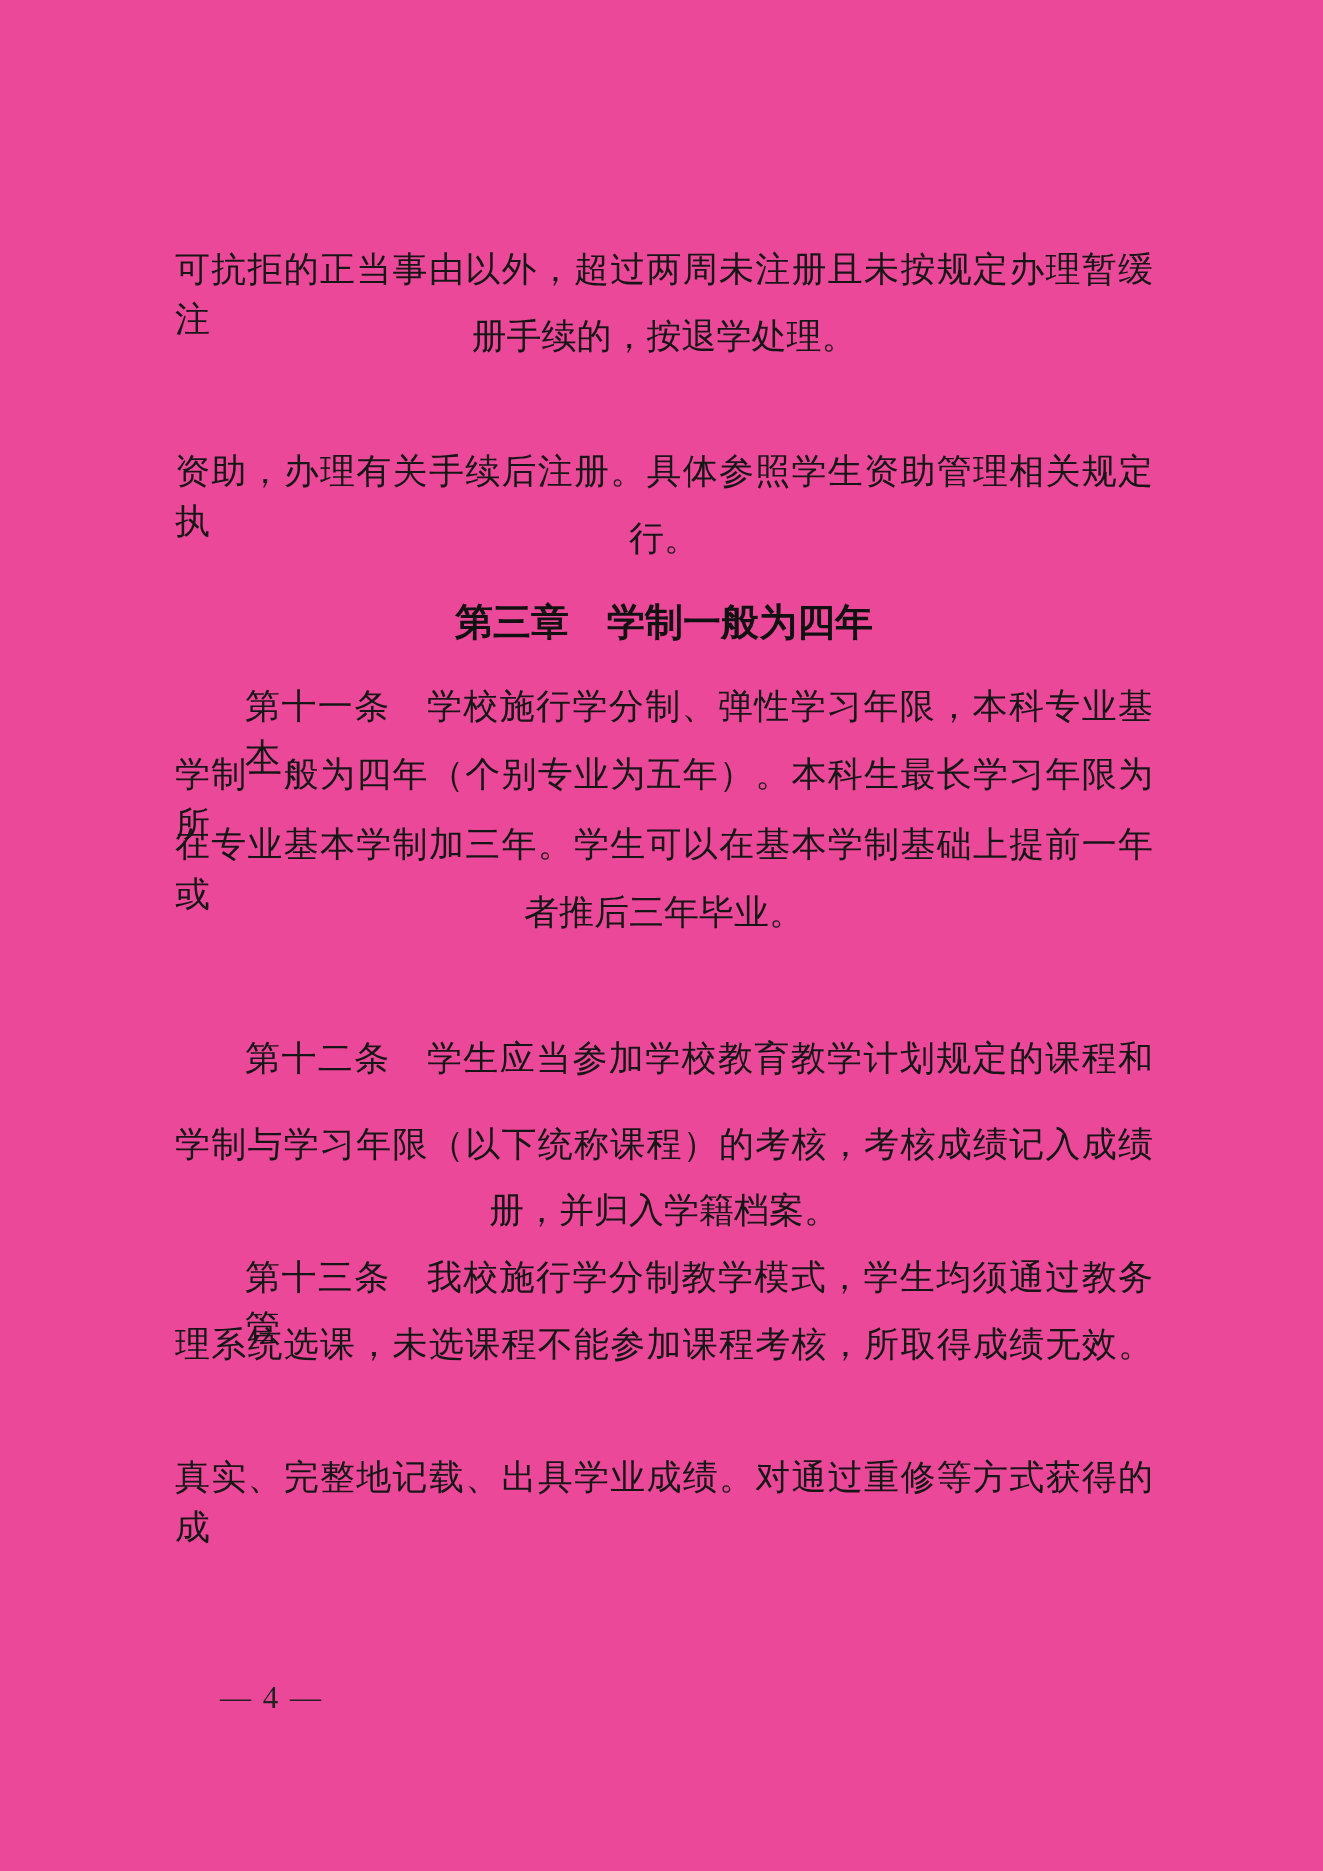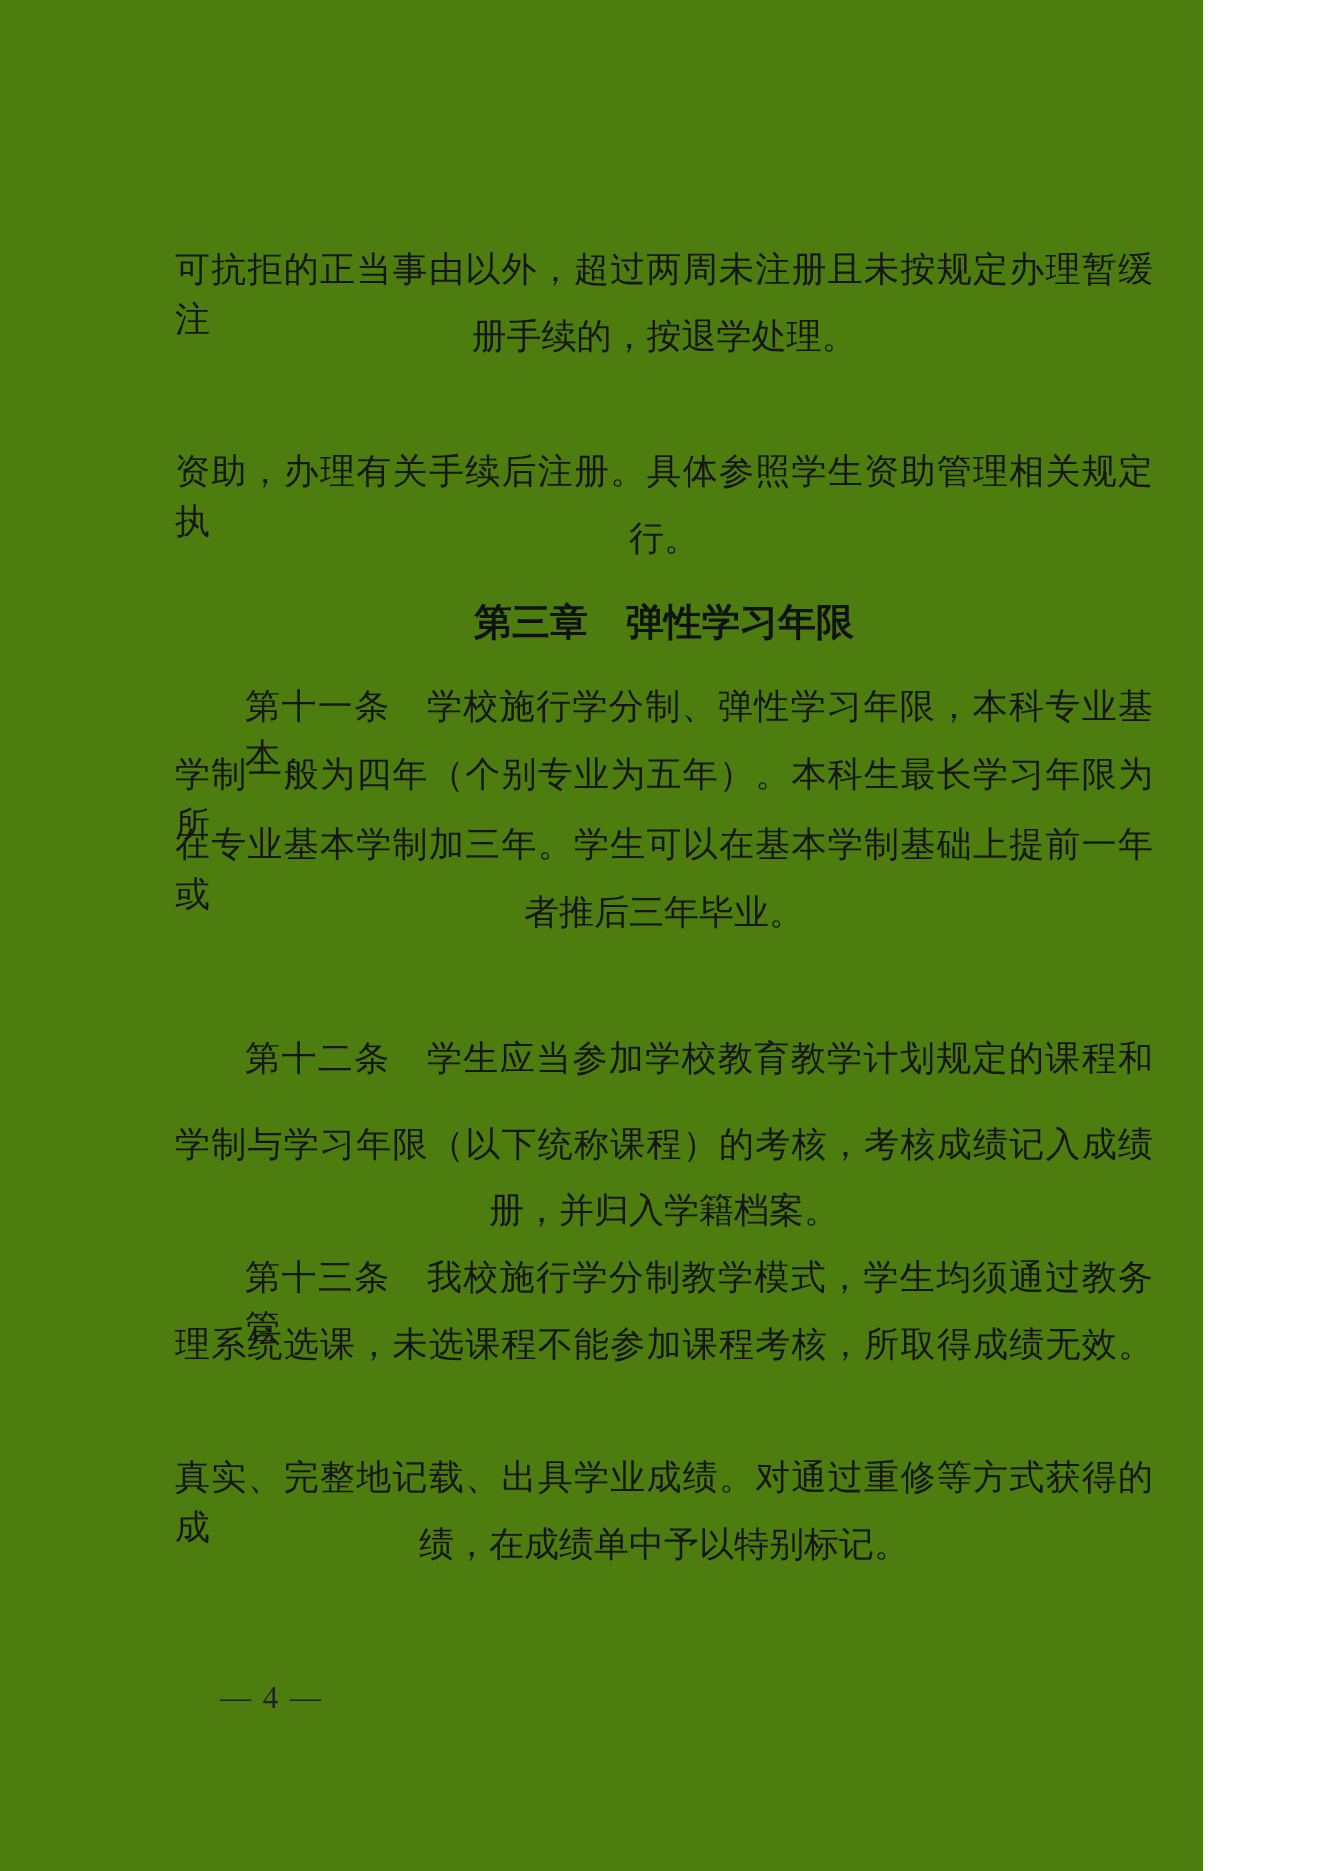--- a/index.html
+++ b/index.html
@@ -9,23 +9,23 @@
   body {
     width: 1323px;
     height: 1871px;
     background: #ffffff;
     position: relative;
     overflow: hidden;
   }
   .page {
     position: absolute;
     left: 0; top: 0;
-    width: 1203px;
+    width: 1323px;
     height: 1871px;
-    background: #4d7c0f;
+    background: #ec4899;
   }
   .ln {
     position: absolute;
     left: 175px;
     width: 978px;
     line-height: 50px;
     font-family: "Liberation Serif", "DejaVu Serif", serif;
     font-size: 35px;
     color: #161616;
     white-space: normal;
@@ -64,31 +64,30 @@
 </head>
 <body>
 
 <div class="page">
 
   <div class="ln fill" style="top:245px;">可抗拒的正当事由以外，超过两周未注册且未按规定办理暂缓注</div>
   <div class="ln short" style="top:312px;">册手续的，按退学处理。</div>
   <div class="ln fill" style="top:447px;">资助，办理有关手续后注册。具体参照学生资助管理相关规定执</div>
   <div class="ln short" style="top:514px;">行。</div>
 
-  <div class="ln heading" style="top:597px;">第三章　弹性学习年限</div>
+  <div class="ln heading" style="top:597px;">第三章　学制一般为四年</div>
 
   <div class="ln fill ind" style="top:682px;">第十一条　学校施行学分制、弹性学习年限，本科专业基本</div>
   <div class="ln fill" style="top:750px;">学制一般为四年（个别专业为五年）。本科生最长学习年限为所</div>
   <div class="ln fill" style="top:820px;">在专业基本学制加三年。学生可以在基本学制基础上提前一年或</div>
   <div class="ln short" style="top:888px;">者推后三年毕业。</div>
 
 
   <div class="ln fill ind" style="top:1034px;">第十二条　学生应当参加学校教育教学计划规定的课程和</div>
   <div class="ln fill" style="top:1120px;">学制与学习年限（以下统称课程）的考核，考核成绩记入成绩</div>
   <div class="ln short" style="top:1186px;">册，并归入学籍档案。</div>
   <div class="ln fill ind" style="top:1253px;">第十三条　我校施行学分制教学模式，学生均须通过教务管</div>
   <div class="ln fill" style="top:1320px;">理系统选课，未选课程不能参加课程考核，所取得成绩无效。</div>
   <div class="ln fill" style="top:1453px;">真实、完整地记载、出具学业成绩。对通过重修等方式获得的成</div>
-  <div class="ln short" style="top:1520px;">绩，在成绩单中予以特别标记。</div>
 
   <div class="footer">— 4 —</div>
 
 </div>
 
 </body></html>

